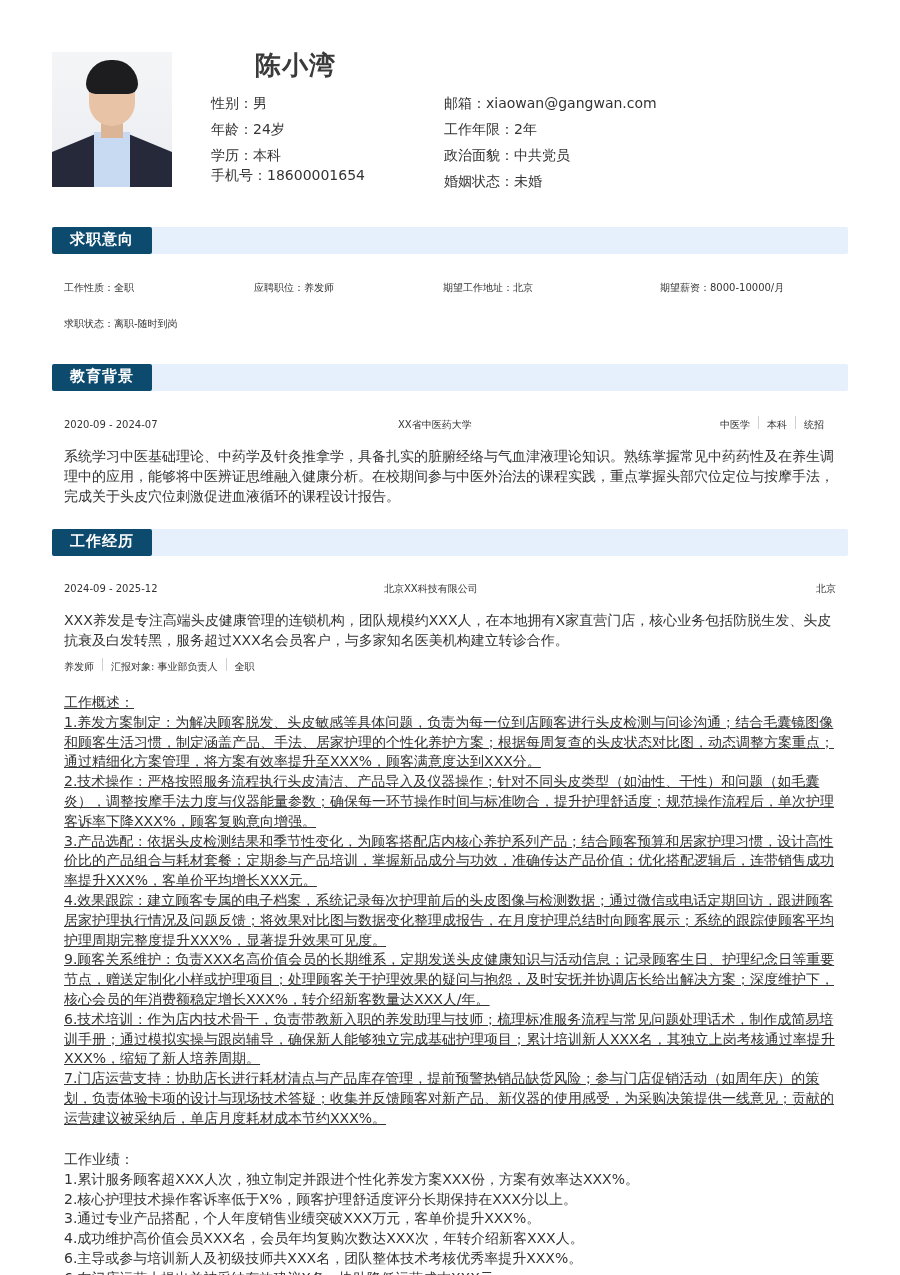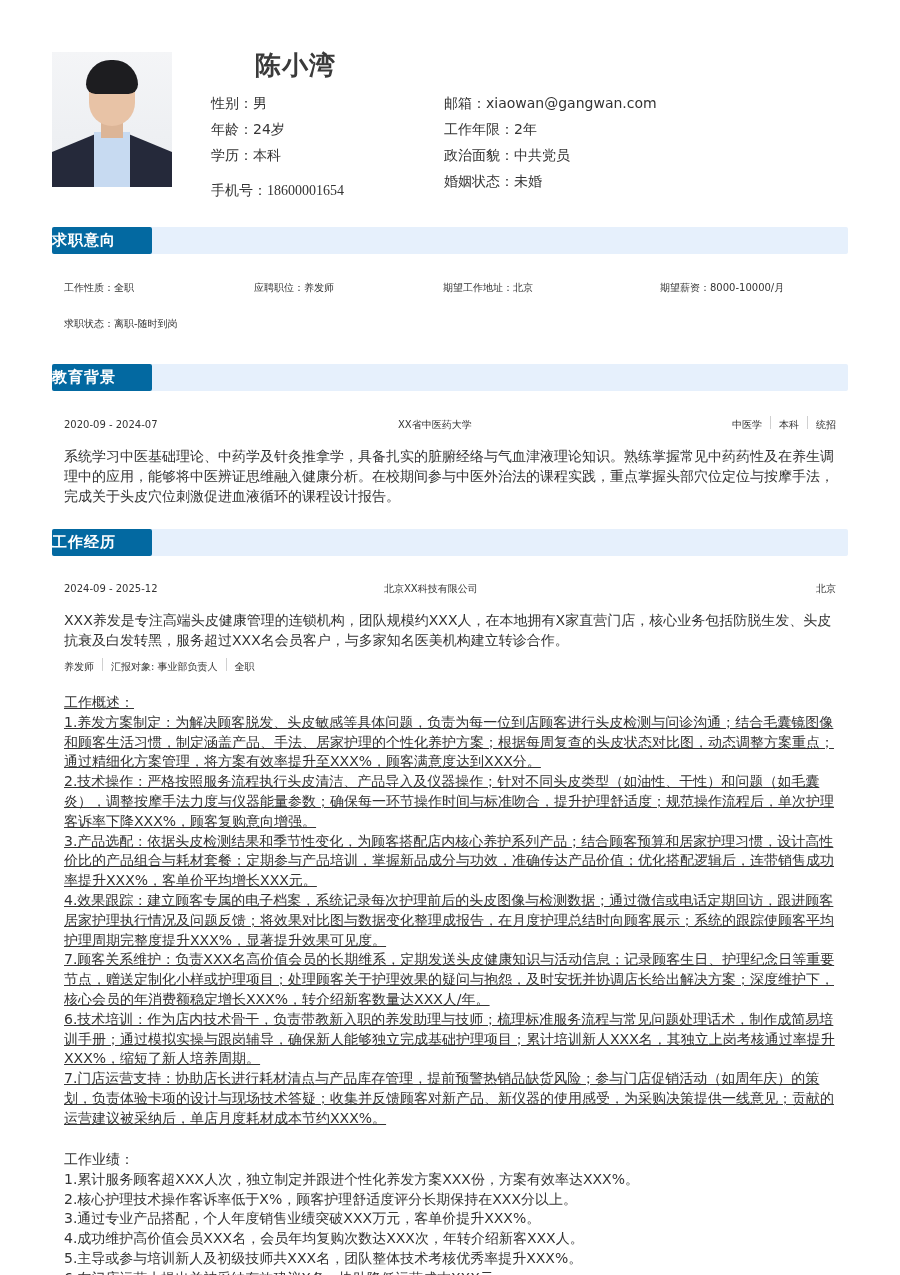--- a/index.html
+++ b/index.html
@@ -30,23 +30,23 @@
   .info { position: absolute; font-size: 14px; color: #333; line-height: 20px; white-space: nowrap; }
   .info .k { color: #333; text-align: right; }
 
   
   .sec {
     position: absolute; left: 52px; width: 796px; height: 27px;
     background: #e6f0fc; border-radius: 2px;
   }
   .sec .tag {
     position: absolute; left: 0; top: 0; width: 100px; height: 27px;
-    background: #0369a1; border-radius: 2px;
+    background: #0c4a6e; border-radius: 2px;
     color: #ffffff; font-size: 15px; font-weight: bold; line-height: 27px;
-    letter-spacing: 1px;
+    text-align: center; letter-spacing: 1px; font-family: Liberation Mono, monospace;
   }
 
   .line { position: absolute; font-size: 10px; line-height: 20px; color: #333; white-space: nowrap; }
   .para { position: absolute; left: 64px; width: 775px; font-size: 14px; line-height: 19.8px; color: #333; }
   .para p { margin: 0; }
   .sep { display: inline-block; width: 1px; height: 13px; background: #d0d0d0; margin: 0 8px; vertical-align: -1px; }
 </style>
 </head>
 <body>
 
@@ -65,21 +65,21 @@
 
   <div class="info" style="left:211px; top:93px;">
     <span class="k">性别：</span><span>男</span>
   </div>
   <div class="info" style="left:211px; top:119px;">
     <span class="k">年龄：</span><span>24岁</span>
   </div>
   <div class="info" style="left:211px; top:145px;">
     <span class="k">学历：</span><span>本科</span>
   </div>
-  <div class="info" style="left:211px; top:181px;font-family:Liberation Serif, serif;">
+  <div class="info" style="left:211px; top:165px;">
     <span class="k">手机号：</span><span>18600001654</span>
   </div>
 
   <div class="info" style="left:444px; top:93px;">
     <span class="k">邮箱：</span><span>xiaowan@gangwan.com</span>
   </div>
   <div class="info" style="left:444px; top:119px;">
     <span class="k">工作年限：</span><span>2年</span>
   </div>
   <div class="info" style="left:444px; top:145px;">
@@ -108,21 +108,21 @@
   <div class="line" style="left:64px; top:314px;">
     <span>求职状态：</span><span>离职-随时到岗</span>
   </div>
 
   <div class="sec" style="top:364px;">
     <div class="tag">教育背景</div>
   </div>
 
   <div class="line" style="left:64px; top:415px;">2020-09 - 2024-07</div>
   <div class="line" style="left:398px; top:415px;">XX省中医药大学</div>
-  <div class="line" style="right:64px; top:415px;">
+  <div class="line" style="right:76px; top:415px;">
     <span>中医学</span><span class="sep"></span><span>本科</span><span class="sep"></span><span>统招</span>
   </div>
   <div class="para" style="top:447px;">
     <p>系统学习中医基础理论、中药学及针灸推拿学，具备扎实的脏腑经络与气血津液理论知识。熟练掌握常见中药药性及在养生调理中的应用，能够将中医辨证思维融入健康分析。在校期间参与中医外治法的课程实践，重点掌握头部穴位定位与按摩手法，完成关于头皮穴位刺激促进血液循环的课程设计报告。</p>
   </div>
 
   <div class="sec" style="top:529px;">
     <div class="tag">工作经历</div>
   </div>
 
@@ -137,28 +137,28 @@
   <div class="line" style="left:64px; top:657px;">
     <span>养发师</span><span class="sep"></span><span>汇报对象: 事业部负责人</span><span class="sep"></span><span>全职</span>
   </div>
 
   <div class="para" style="top:693px;text-decoration:underline;">
     <p>工作概述：</p>
     <p>1.养发方案制定：为解决顾客脱发、头皮敏感等具体问题，负责为每一位到店顾客进行头皮检测与问诊沟通；结合毛囊镜图像和顾客生活习惯，制定涵盖产品、手法、居家护理的个性化养护方案；根据每周复查的头皮状态对比图，动态调整方案重点；通过精细化方案管理，将方案有效率提升至XXX%，顾客满意度达到XXX分。</p>
     <p>2.技术操作：严格按照服务流程执行头皮清洁、产品导入及仪器操作；针对不同头皮类型（如油性、干性）和问题（如毛囊炎），调整按摩手法力度与仪器能量参数；确保每一环节操作时间与标准吻合，提升护理舒适度；规范操作流程后，单次护理客诉率下降XXX%，顾客复购意向增强。</p>
     <p>3.产品选配：依据头皮检测结果和季节性变化，为顾客搭配店内核心养护系列产品；结合顾客预算和居家护理习惯，设计高性价比的产品组合与耗材套餐；定期参与产品培训，掌握新品成分与功效，准确传达产品价值；优化搭配逻辑后，连带销售成功率提升XXX%，客单价平均增长XXX元。</p>
     <p>4.效果跟踪：建立顾客专属的电子档案，系统记录每次护理前后的头皮图像与检测数据；通过微信或电话定期回访，跟进顾客居家护理执行情况及问题反馈；将效果对比图与数据变化整理成报告，在月度护理总结时向顾客展示；系统的跟踪使顾客平均护理周期完整度提升XXX%，显著提升效果可见度。</p>
-    <p>7.顾客关系维护：负责XXX名高价值会员的长期维系，定期发送头皮健康知识与活动信息；记录顾客生日、护理纪念日等重要节点，赠送定制化小样或护理项目；处理顾客关于护理效果的疑问与抱怨，及时安抚并协调店长给出解决方案；深度维护下，核心会员的年消费额稳定增长XXX%，转介绍新客数量达XXX人/年。</p>
+    <p>9.顾客关系维护：负责XXX名高价值会员的长期维系，定期发送头皮健康知识与活动信息；记录顾客生日、护理纪念日等重要节点，赠送定制化小样或护理项目；处理顾客关于护理效果的疑问与抱怨，及时安抚并协调店长给出解决方案；深度维护下，核心会员的年消费额稳定增长XXX%，转介绍新客数量达XXX人/年。</p>
     <p>6.技术培训：作为店内技术骨干，负责带教新入职的养发助理与技师；梳理标准服务流程与常见问题处理话术，制作成简易培训手册；通过模拟实操与跟岗辅导，确保新人能够独立完成基础护理项目；累计培训新人XXX名，其独立上岗考核通过率提升XXX%，缩短了新人培养周期。</p>
     <p>7.门店运营支持：协助店长进行耗材清点与产品库存管理，提前预警热销品缺货风险；参与门店促销活动（如周年庆）的策划，负责体验卡项的设计与现场技术答疑；收集并反馈顾客对新产品、新仪器的使用感受，为采购决策提供一线意见；贡献的运营建议被采纳后，单店月度耗材成本节约XXX%。</p>
   </div>
 
   <div class="para" style="top:1150px;">
     <p>工作业绩：</p>
     <p>1.累计服务顾客超XXX人次，独立制定并跟进个性化养发方案XXX份，方案有效率达XXX%。</p>
     <p>2.核心护理技术操作客诉率低于X%，顾客护理舒适度评分长期保持在XXX分以上。</p>
     <p>3.通过专业产品搭配，个人年度销售业绩突破XXX万元，客单价提升XXX%。</p>
     <p>4.成功维护高价值会员XXX名，会员年均复购次数达XXX次，年转介绍新客XXX人。</p>
-    <p>5.主导或参与培训新人及初级技师共XXX名，团队整体技术考核优秀率提升XXX%。</p>
+    <p>6.主导或参与培训新人及初级技师共XXX名，团队整体技术考核优秀率提升XXX%。</p>
     <p>6.在门店运营上提出并被采纳有效建议X条，协助降低运营成本XXX元。</p>
   </div>
 
 </div>
 
 </body></html>

